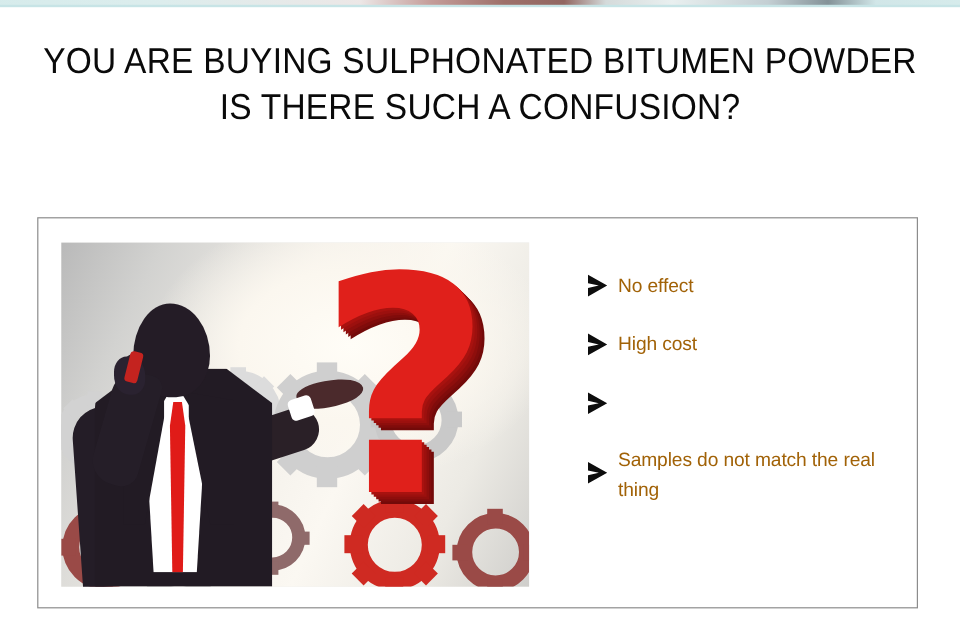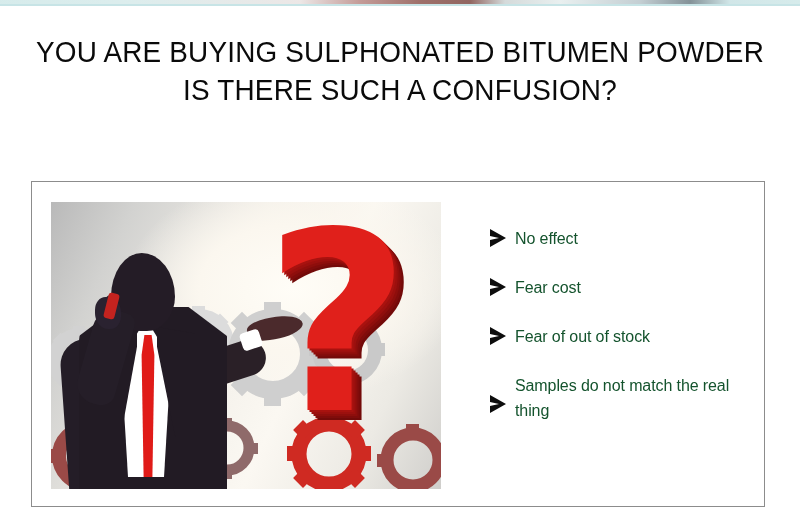--- a/index.html
+++ b/index.html
@@ -266,34 +266,34 @@
     position: absolute;
     left: 456px;
     top: 44px;
     width: 250px;
   }
   .bullet-row {
     display: flex;
     align-items: flex-start;
     margin-bottom: 24px;
   }
-  .bullet-row:last-child { margin-bottom: 0; align-items: center; }
+  .bullet-row:last-child { margin-bottom: 0; }
   .bullet-icon {
     flex: 0 0 auto;
     width: 20px;
     height: 22px;
     margin-right: 7px;
     margin-top: 1px;
   }
   .bullet-icon svg { display: block; }
   .bullet-text {
     font-family: "Liberation Sans", "DejaVu Sans", sans-serif;
     font-size: 16px;
     line-height: 25px;
-    color: #14532d;
+    color: #a16207;
     letter-spacing: -0.1px;
   }
   .bullet-row.two-line .bullet-icon { margin-top: 12px; }
 </style>
 </head>
 <body>
 
 <div class="top-strip"></div>
 <div class="top-strip-line"></div>
 
@@ -451,30 +451,29 @@
       </span>
       <span class="bullet-text">No effect</span>
     </div>
 
     <div class="bullet-row">
       <span class="bullet-icon">
         <svg width="20" height="22" viewBox="0 0 20 22" aria-hidden="true">
           <path d="M2 2 L2 9 L11 11 L2 13 L2 20 L18 11 Z" fill="#0d0d0d"></path>
         </svg>
       </span>
-      <span class="bullet-text">Fear cost</span>
+      <span class="bullet-text">High cost</span>
     </div>
 
     <div class="bullet-row">
       <span class="bullet-icon">
         <svg width="20" height="22" viewBox="0 0 20 22" aria-hidden="true">
           <path d="M2 2 L2 9 L11 11 L2 13 L2 20 L18 11 Z" fill="#0d0d0d"></path>
         </svg>
       </span>
-      <span class="bullet-text">Fear of out of stock</span>
     </div>
 
 
     <div class="bullet-row two-line">
       <span class="bullet-icon">
         <svg width="20" height="22" viewBox="0 0 20 22" aria-hidden="true">
           <path d="M2 2 L2 9 L11 11 L2 13 L2 20 L18 11 Z" fill="#0d0d0d"></path>
         </svg>
       </span>
       <span class="bullet-text">Samples do not match the real thing</span>

